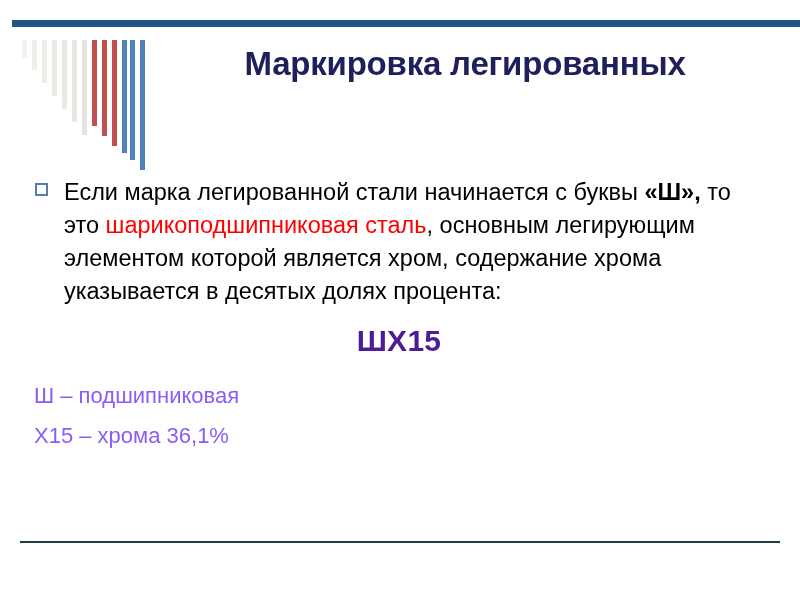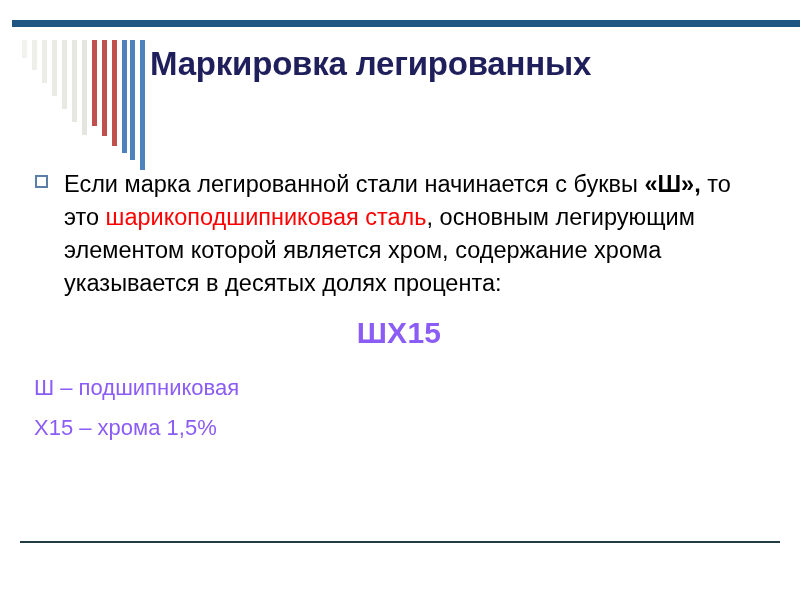--- a/index.html
+++ b/index.html
@@ -45,33 +45,33 @@
     width: 5px;
     border-radius: 0;
   }
 
   
   .title {
     position: absolute;
     left: 150px;
     top: 44px;
     width: 630px;
-    text-align: left;
+    text-align: center;
     font-size: 33px;
     font-weight: bold;
     line-height: 1.22;
     color: #1F1F5C;
     letter-spacing: -0.2px;
   }
 
   
   .body-area {
     position: absolute;
     left: 34px;
-    top: 168px;
+    top: 176px;
     width: 730px;
   }
 
   .bullet-block {
     position: relative;
     padding-left: 30px;
     font-size: 23.5px;
     line-height: 1.40;
     color: #000000;
   }
@@ -94,21 +94,21 @@
   .red {
     color: #FF0000;
   }
 
   .formula {
     margin-top: 16px;
     width: 730px;
     text-align: center;
     font-size: 30px;
     font-weight: bold;
-    color: #8b5cf6;
+    color: #4c1d95;
     letter-spacing: 0.3px;
   }
 
   .legend {
     margin-top: 18px;
     font-size: 22px;
     line-height: 1.85;
     color: #8b5cf6;
   }
   .legend-line {
@@ -156,20 +156,20 @@
 
     <div class="bullet-block">
       <span class="bullet-square"></span>
       <span class="bullet-text"><span>Если марка легированной стали начинается с буквы </span><span class="b">«Ш»,</span><span> то это </span><span class="red">шарикоподшипниковая сталь</span><span>, основным легирующим элементом которой является хром, содержание хрома указывается в десятых долях процента:</span></span>
     </div>
 
     <div class="formula">ШХ15</div>
 
     <div class="legend">
       <span class="legend-line">Ш – подшипниковая</span>
-      <span class="legend-line">Х15 – хрома 1,5%</span>
+      <span class="legend-line">Х15 – хрома 36,1%</span>
     </div>
 
   </div>
 
   <div class="bottom-rule"></div>
 
 </div>
 
 </body></html>

